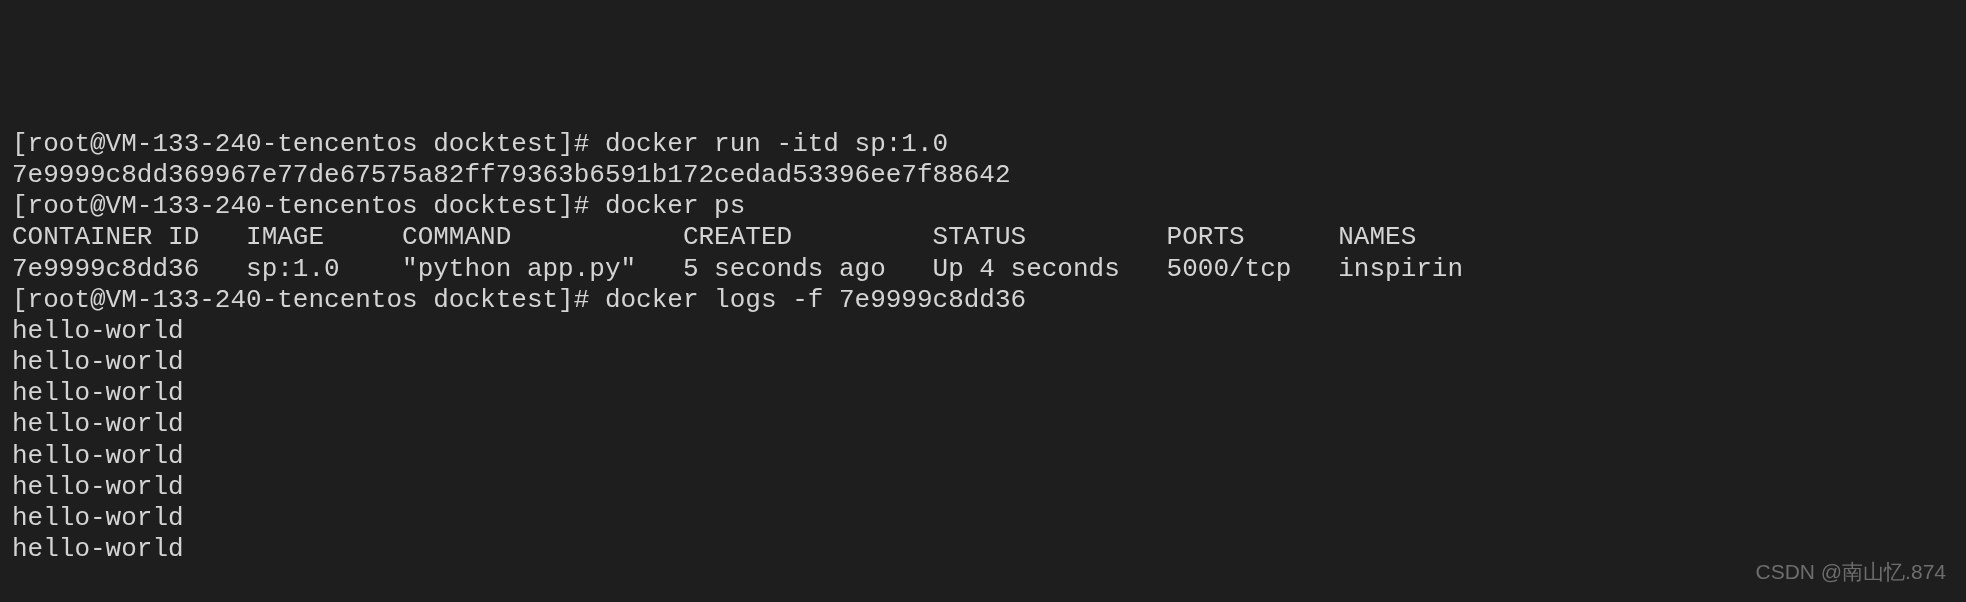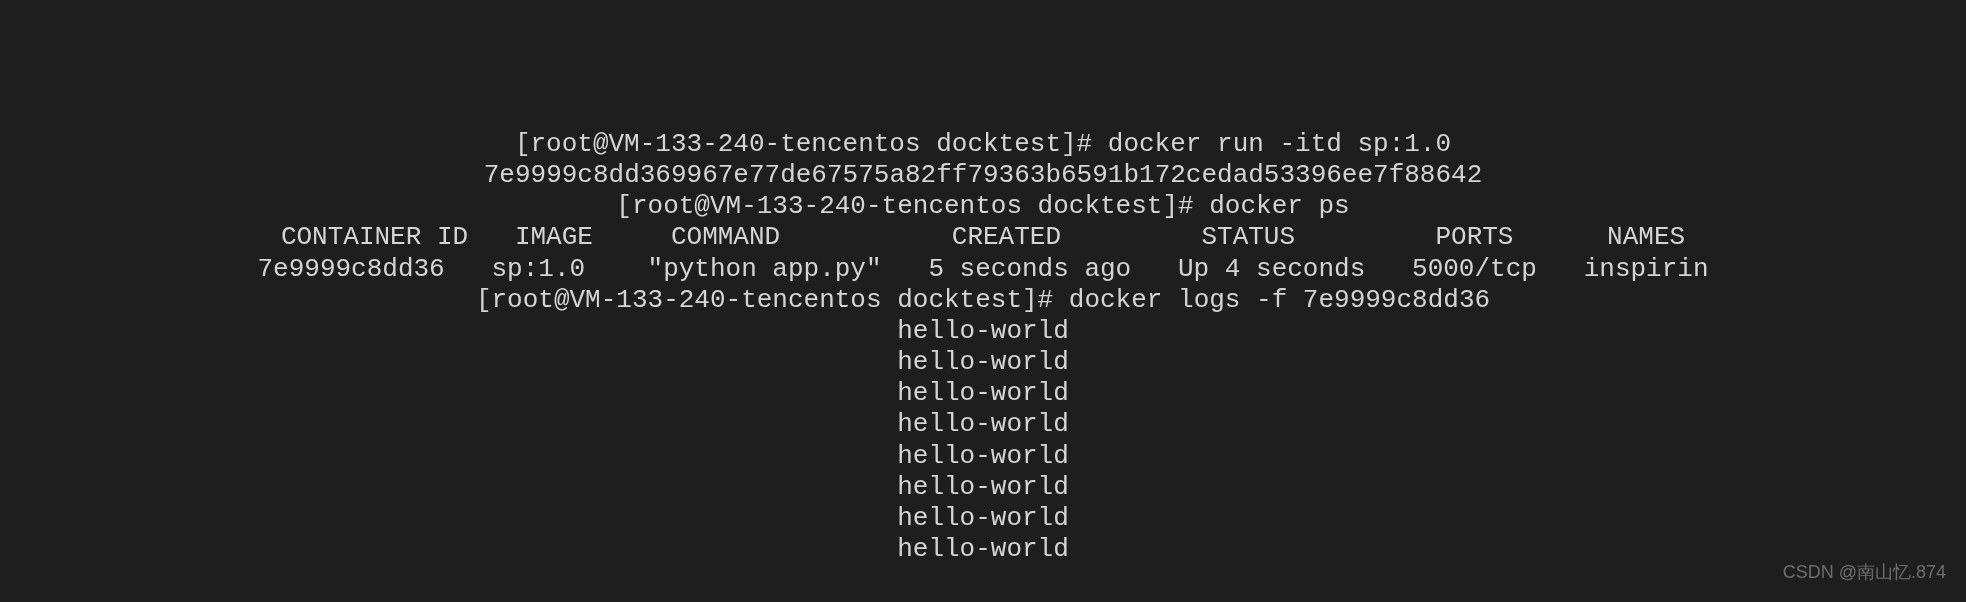--- a/index.html
+++ b/index.html
@@ -15,38 +15,37 @@
       line-height: 1.2;
       padding: 4px 12px;
       width: 1966px;
       height: 602px;
       overflow: hidden;
       white-space: pre;
       position: relative;
     }
     .terminal-line {
       white-space: pre;
-      text-align: center;
     }
     .prompt {
       color: #d4d4d4;
     }
     .command {
       color: #d4d4d4;
     }
     .output {
       color: #d4d4d4;
       margin-top: 43px;
     }
     .watermark {
       position: absolute;
       bottom: 18px;
       right: 20px;
       color: #888888;
-      font-size: 18px;
+      font-size: 21px;
       font-family: sans-serif;
       opacity: 0.75;
     }
   </style>
 </head>
 <body>
 
 
 
 <div id="terminal-container"><div class="terminal-line"><span class="prompt">[root@VM-133-240-tencentos docktest]# </span><span class="command">docker run -itd sp:1.0</span></div><div class="terminal-line"><span class="output">7e9999c8dd369967e77de67575a82ff79363b6591b172cedad53396ee7f88642</span></div><div class="terminal-line"><span class="prompt">[root@VM-133-240-tencentos docktest]# </span><span class="command">docker ps</span></div><div class="terminal-line"><span class="output">CONTAINER ID   IMAGE     COMMAND           CREATED         STATUS         PORTS      NAMES</span></div><div class="terminal-line"><span class="output">7e9999c8dd36   sp:1.0    "python app.py"   5 seconds ago   Up 4 seconds   5000/tcp   inspirin</span></div><div class="terminal-line"><span class="prompt">[root@VM-133-240-tencentos docktest]# </span><span class="command">docker logs -f 7e9999c8dd36</span></div><div class="terminal-line"><span class="output">hello-world</span></div><div class="terminal-line"><span class="output">hello-world</span></div><div class="terminal-line"><span class="output">hello-world</span></div><div class="terminal-line"><span class="output">hello-world</span></div><div class="terminal-line"><span class="output">hello-world</span></div><div class="terminal-line"><span class="output">hello-world</span></div><div class="terminal-line"><span class="output">hello-world</span></div><div class="terminal-line"><span class="output">hello-world</span></div></div>

